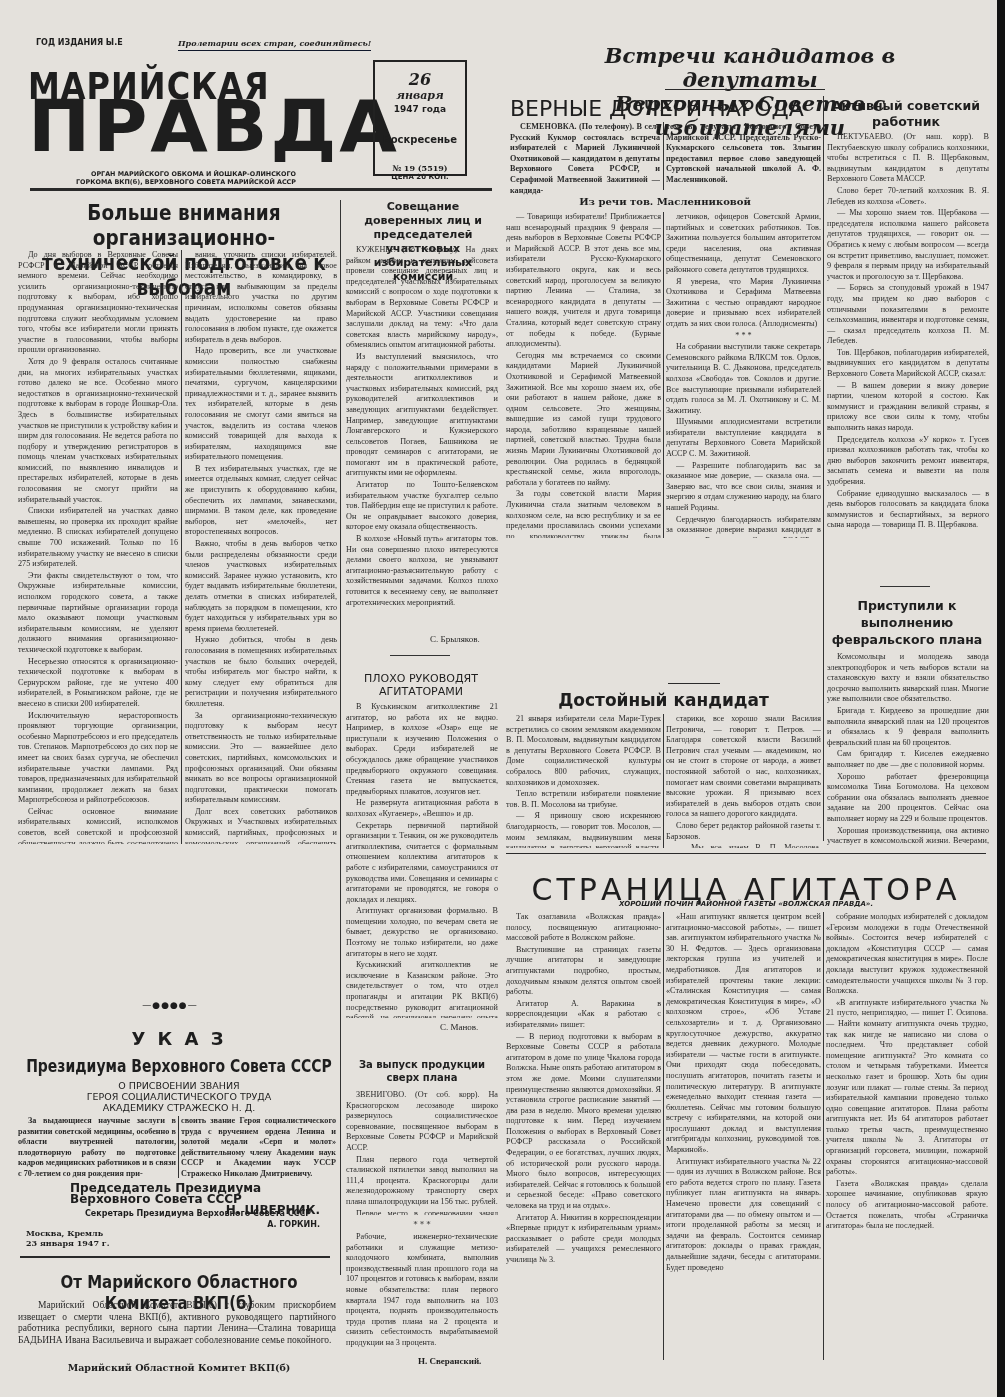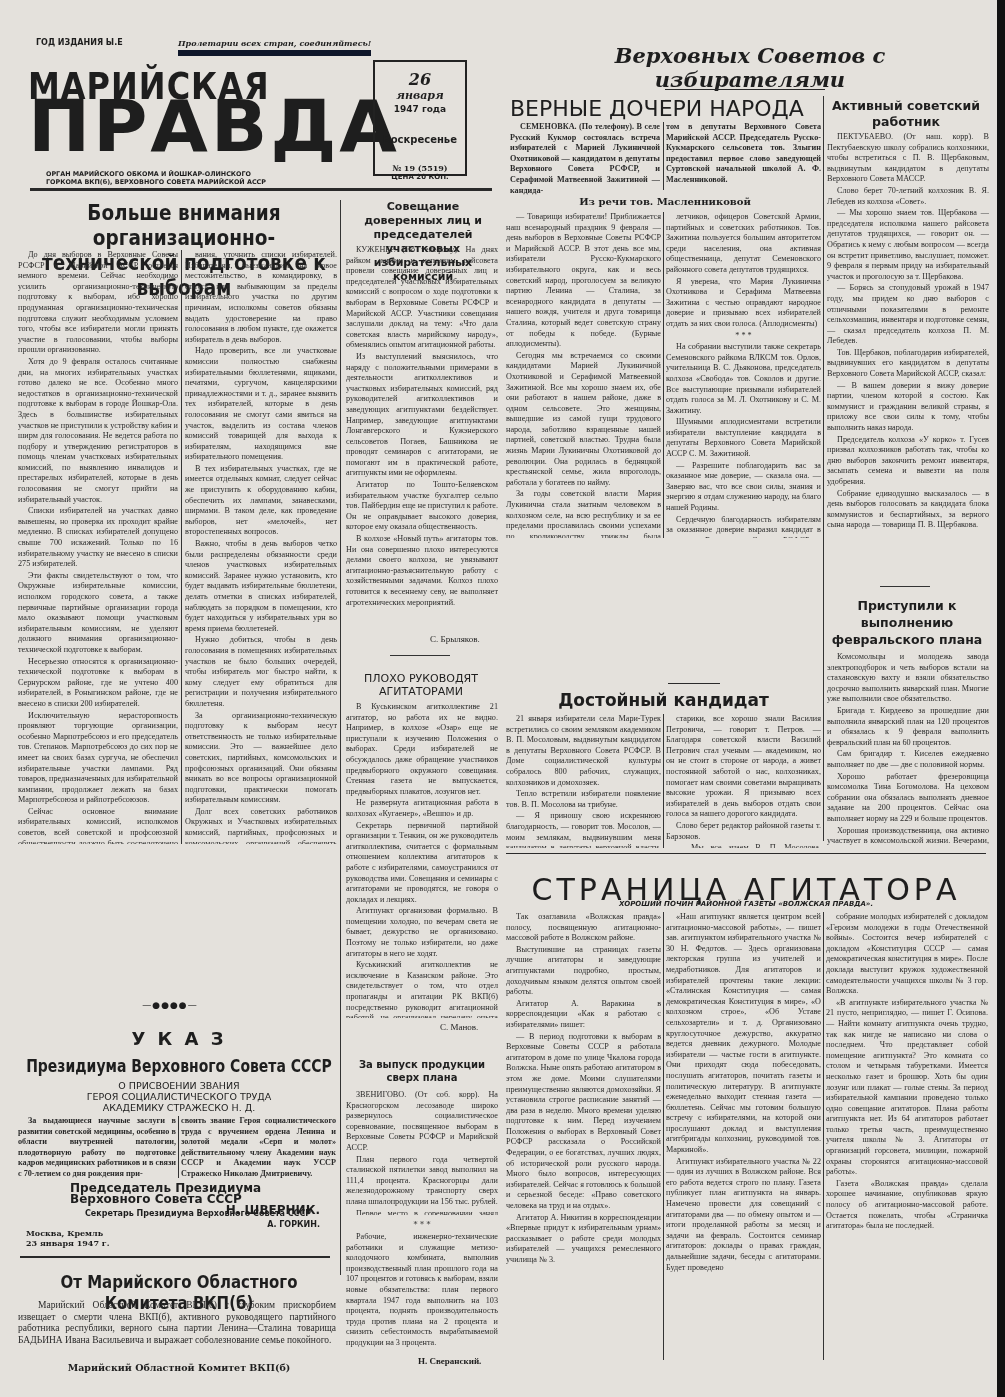--- a/index.html
+++ b/index.html
@@ -14,40 +14,41 @@
   .cond { font-family: "DejaVu Sans", sans-serif; font-weight: bold; transform-origin: left top; white-space: nowrap; }
   .c { text-align: center; }
   .dark-edge { position:absolute; right:0; top:0; width:8px; height:1397px; background:#111; }
 </style>
 </head>
 <body>
 
 <div class="page">
 
   <div class="abs" style="left:36px;top:38px;font-size:8px;font-family:'DejaVu Sans',sans-serif;font-weight:bold;">ГОД ИЗДАНИЯ Ы.Е</div>
-  <div class="abs" style="left:178px;top:38px;font-size:8px;font-style:italic;font-weight:bold;border-bottom:6px solid #0f172a;padding-bottom:2px;">Пролетарии всех стран, соединяйтесь!</div>
+  <div class="abs" style="left:178px;top:38px;font-size:8px;font-style:italic;font-weight:bold;border-bottom:1px solid #0f172a;padding-bottom:2px;">Пролетарии всех стран, соединяйтесь!</div>
 
   <div class="abs cond" style="left:28px;top:64px;font-size:32px;letter-spacing:1px;transform:scaleY(1.15);">МАРИЙСКАЯ</div>
   <div class="abs cond" style="left:28px;top:92px;font-size:80px;letter-spacing:3px;transform:scale(0.93,0.88);line-height:80px;">ПРАВДА</div>
-  <div class="abs" style="left:46px;top:170px;font-size:6.4px;font-family:'DejaVu Sans',sans-serif;font-weight:bold;line-height:8px;text-align:left;width:250px;">
+  <div class="abs" style="left:46px;top:170px;font-size:6.4px;font-family:'DejaVu Sans',sans-serif;font-weight:bold;line-height:8px;text-align:right;width:250px;">
     <div>ОРГАН МАРИЙСКОГО ОБКОМА И ЙОШКАР-ОЛИНСКОГО</div>
     <div>ГОРКОМА ВКП(б), ВЕРХОВНОГО СОВЕТА МАРИЙСКОЙ АССР</div>
   </div>
   <div class="hrule" style="left:30px;top:188px;width:462px;height:3px;"></div>
 
   <div class="abs" style="left:373px;top:60px;width:94px;height:116px;border:2px solid #222;text-align:center;padding-top:8px;">
     <div style="font-size:16px;font-style:italic;font-weight:bold;">26</div>
     <div style="font-size:11px;font-style:italic;font-weight:bold;">января</div>
     <div style="font-size:9px;font-weight:bold;font-family:'DejaVu Sans',sans-serif;margin-top:2px;">1947 года</div>
     <div style="font-size:10px;font-weight:bold;font-family:'DejaVu Sans',sans-serif;margin-top:20px;">Воскресенье</div>
     <div style="font-size:8px;font-weight:bold;margin-top:18px;">№ 19 (5519)</div>
     <div style="font-size:7px;font-weight:bold;font-family:'DejaVu Sans',sans-serif;">ЦЕНА 20 КОП.</div>
   </div>
 
   <div class="abs c" style="left:540px;top:44px;width:420px;">
+    <div style="font-size:21px;font-style:italic;font-weight:bold;line-height:24px;">Встречи кандидатов в депутаты</div>
     <div style="font-size:21px;font-style:italic;font-weight:bold;line-height:24px;">Верховных Советов с избирателями</div>
   </div>
   <div class="hrule" style="left:665px;top:89px;width:160px;height:1px;"></div>
 
   <div class="abs c cond" style="left:34px;top:200px;width:300px;font-size:18.5px;line-height:22px;transform:scaleY(1.15);white-space:normal;">
     <div>Больше внимания организационно-</div>
     <div>технической подготовке к выборам</div>
   </div>
   <div class="abs txt" style="left:18px;top:250px;width:160px;height:594px;overflow:hidden;">
     <p>До дня выборов в Верховные Советы РСФСР и Марийской АССР остается немного времени. Сейчас необходимо усилить организационно-техническую подготовку к выборам, ибо хорошо продуманная организационно-техническая подготовка служит необходимым условием того, чтобы все избиратели могли принять участие в голосовании, чтобы выборы прошли организованно.</p>

